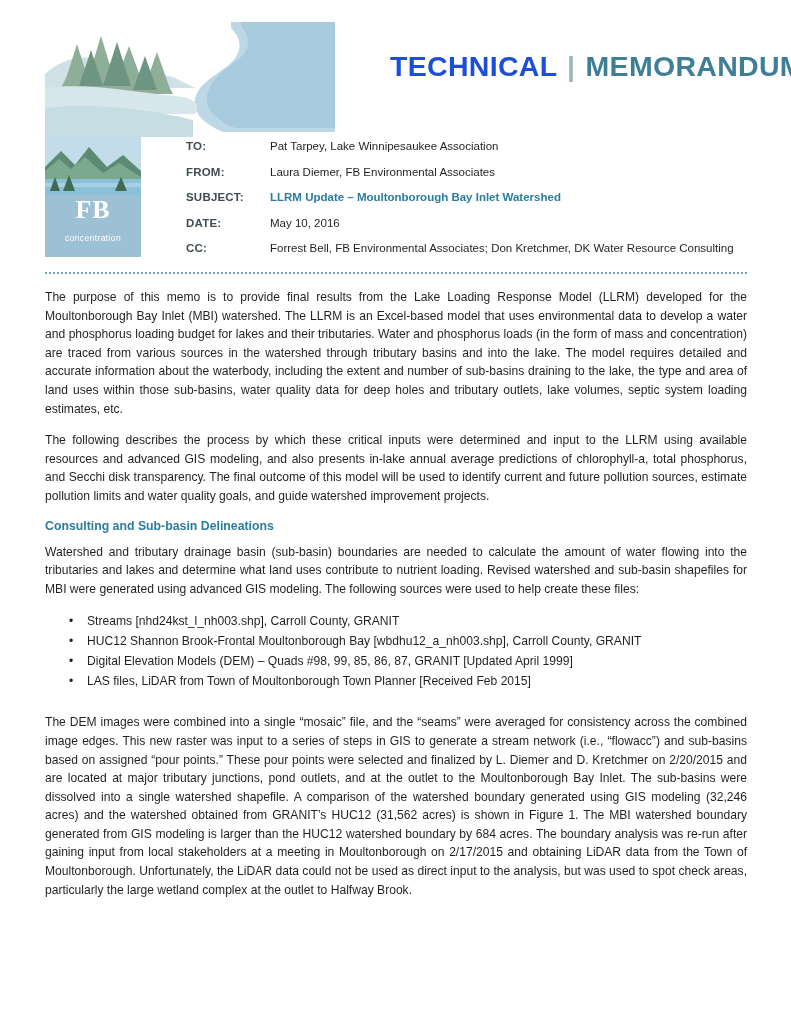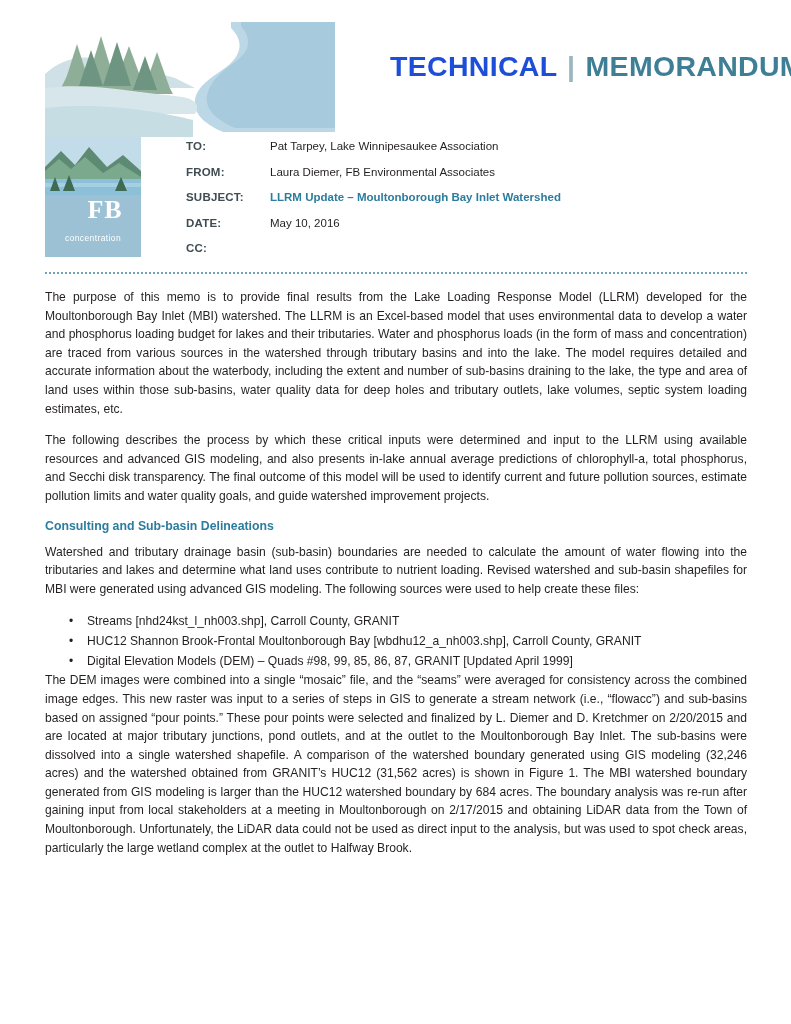--- a/index.html
+++ b/index.html
@@ -71,21 +71,20 @@
     position: absolute;
     left: 0;
     top: 58px;
     width: 96px;
     text-align: center;
     color: #ffffff;
     font-size: 26px;
     font-weight: bold;
     letter-spacing: 1px;
     font-family: "Liberation Serif", serif;
-    padding-left: 12px;
   }
   .fb-sub {
     position: absolute;
     left: 0;
     top: 96px;
     width: 96px;
     text-align: center;
     color: #ffffff;
     font-size: 8.5px;
     letter-spacing: 0.4px;
@@ -144,21 +143,21 @@
     text-align: justify;
     color: #231f20;
   }
   h2.section {
     margin: 8px 0 10px 0;
     font-size: 12.3px;
     font-weight: bold;
     color: #2b7c9e;
   }
   ul.bullets {
-    margin: 4px 0 0 0;
+    margin: 4px 0 22px 0;
     padding-left: 42px;
     list-style: none;
   }
   ul.bullets li {
     position: relative;
     font-size: 12.1px;
     line-height: 20px;
     color: #231f20;
   }
   ul.bullets li::before {
@@ -247,36 +246,38 @@
       <div class="meta-row">
         <div class="meta-label">SUBJECT:</div>
         <div class="meta-value accent">LLRM Update – Moultonborough Bay Inlet Watershed</div>
       </div>
       <div class="meta-row">
         <div class="meta-label">DATE:</div>
         <div class="meta-value">May 10, 2016</div>
       </div>
       <div class="meta-row">
         <div class="meta-label">CC:</div>
+        <div class="meta-value">Forrest Bell, FB Environmental Associates; Don Kretchmer, DK Water Resource Consulting</div>
       </div>
     </div>
 
     <div class="divider"></div>
   </div>
 
   <div class="content">
     <p class="body">The purpose of this memo is to provide final results from the Lake Loading Response Model (LLRM) developed for the Moultonborough Bay Inlet (MBI) watershed. The LLRM is an Excel-based model that uses environmental data to develop a water and phosphorus loading budget for lakes and their tributaries. Water and phosphorus loads (in the form of mass and concentration) are traced from various sources in the watershed through tributary basins and into the lake. The model requires detailed and accurate information about the waterbody, including the extent and number of sub-basins draining to the lake, the type and area of land uses within those sub-basins, water quality data for deep holes and tributary outlets, lake volumes, septic system loading estimates, etc.</p>
     <p class="body">The following describes the process by which these critical inputs were determined and input to the LLRM using available resources and advanced GIS modeling, and also presents in-lake annual average predictions of chlorophyll-a, total phosphorus, and Secchi disk transparency. The final outcome of this model will be used to identify current and future pollution sources, estimate pollution limits and water quality goals, and guide watershed improvement projects.</p>
 
     <h2 class="section">Consulting and Sub-basin Delineations</h2>
 
     <p class="body">Watershed and tributary drainage basin (sub-basin) boundaries are needed to calculate the amount of water flowing into the tributaries and lakes and determine what land uses contribute to nutrient loading. Revised watershed and sub-basin shapefiles for MBI were generated using advanced GIS modeling. The following sources were used to help create these files:</p>
 
     <ul class="bullets">
       <li>Streams [nhd24kst_l_nh003.shp], Carroll County, GRANIT</li>
       <li>HUC12 Shannon Brook-Frontal Moultonborough Bay [wbdhu12_a_nh003.shp], Carroll County, GRANIT</li>
       <li>Digital Elevation Models (DEM) – Quads #98, 99, 85, 86, 87, GRANIT [Updated April 1999]</li>
+      <li>LAS files, LiDAR from Town of Moultonborough Town Planner [Received Feb 2015]</li>
     </ul>
 
     <p class="body last-para">The DEM images were combined into a single “mosaic” file, and the “seams” were averaged for consistency across the combined image edges. This new raster was input to a series of steps in GIS to generate a stream network (i.e., “flowacc”) and sub-basins based on assigned “pour points.” These pour points were selected and finalized by L. Diemer and D. Kretchmer on 2/20/2015 and are located at major tributary junctions, pond outlets, and at the outlet to the Moultonborough Bay Inlet. The sub-basins were dissolved into a single watershed shapefile. A comparison of the watershed boundary generated using GIS modeling (32,246 acres) and the watershed obtained from GRANIT’s HUC12 (31,562 acres) is shown in Figure 1. The MBI watershed boundary generated from GIS modeling is larger than the HUC12 watershed boundary by 684 acres. The boundary analysis was re-run after gaining input from local stakeholders at a meeting in Moultonborough on 2/17/2015 and obtaining LiDAR data from the Town of Moultonborough. Unfortunately, the LiDAR data could not be used as direct input to the analysis, but was used to spot check areas, particularly the large wetland complex at the outlet to Halfway Brook.</p>
   </div>
 
 </div>
 
 </body></html>

